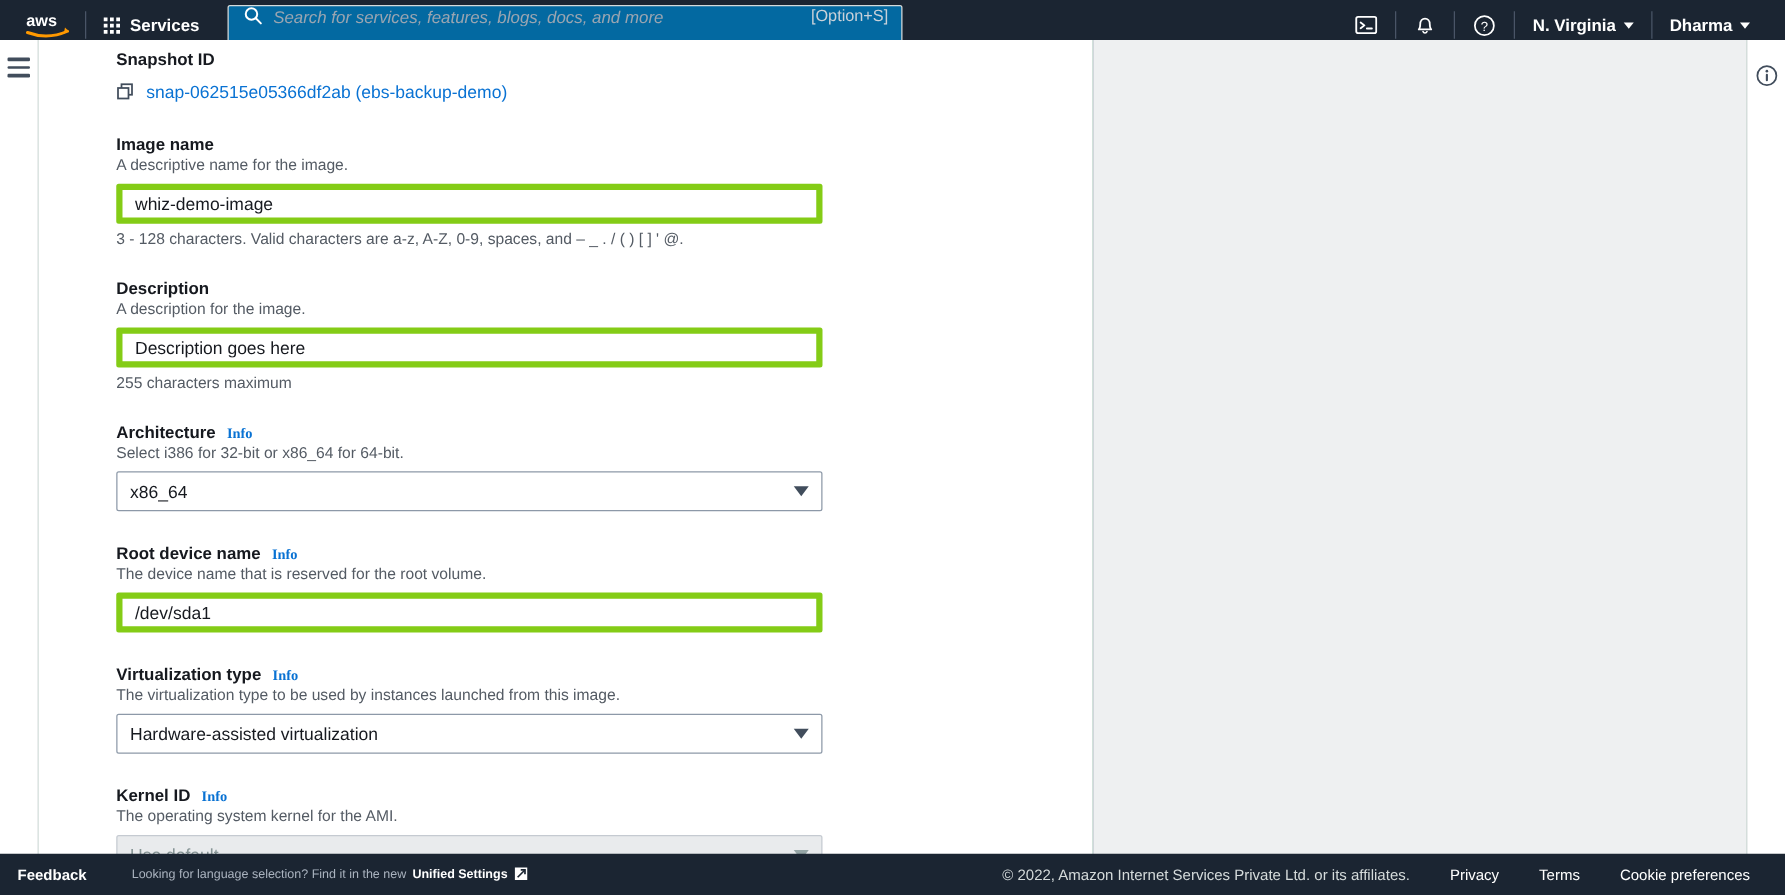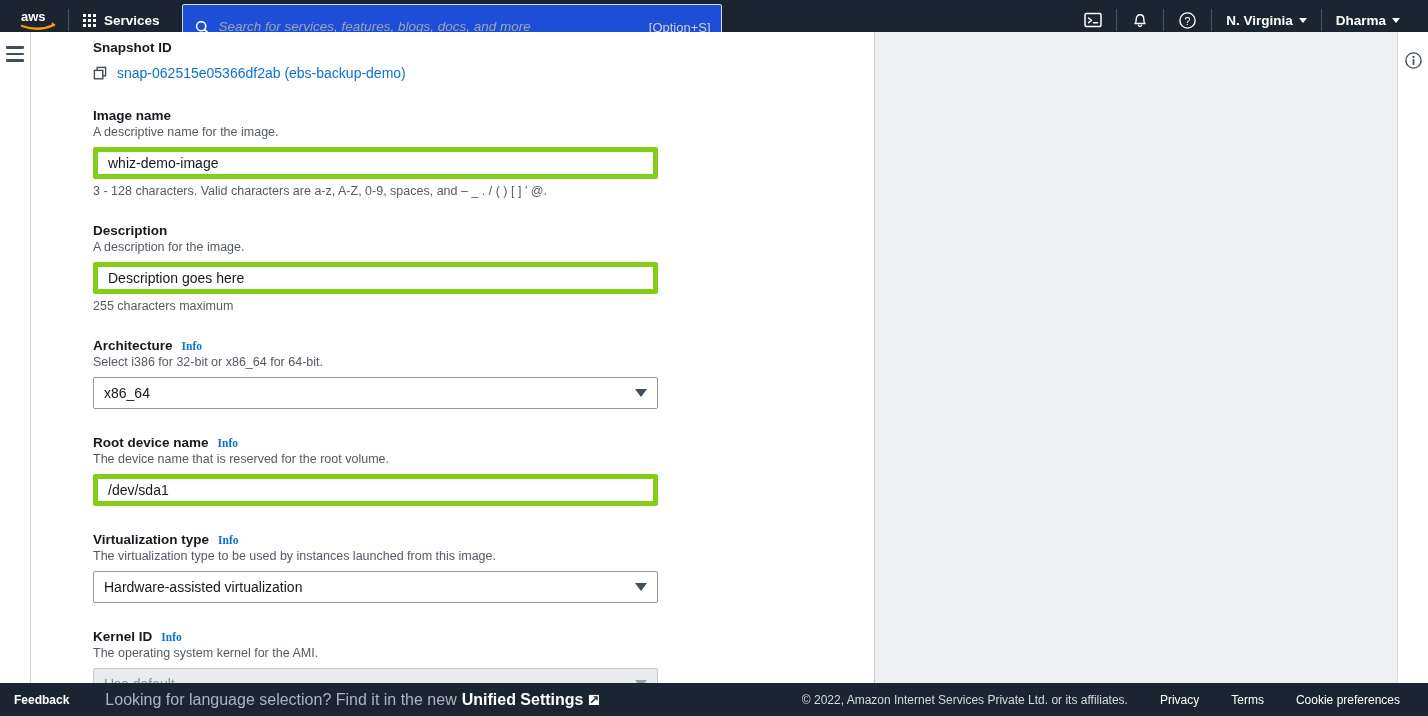--- a/index.html
+++ b/index.html
@@ -37,24 +37,24 @@
     display: grid; grid-template-columns: repeat(3, 3px);
     grid-template-rows: repeat(3, 3px); gap: 2px;
   }
   .grid-icon i { background: #ffffff; display: block; width: 3px; height: 3px; }
   .services-label { font-size: 13.5px; font-weight: bold; color: #ffffff; }
 
   .searchbar {
     position: relative;
     margin-left: 12px;
     width: 540px; height: 32px;
-    background: #1d4ed8;
+    background: #0369a1;
     border: 1px solid #d5dbdb;
     border-radius: 2px;
-    display: flex; align-items: flex-end;
+    display: flex; align-items: flex-start;
     padding: 0 10px;
   }
   .search-icon-wrap { width: 20px; display:flex; align-items:center; justify-content:center; }
   .search-input {
     flex: 1;
     background: transparent; border: none; outline: none;
     color: #ffffff; font-size: 13.5px; font-style: italic;
     font-family: "Liberation Sans", sans-serif;
     padding-left: 6px;
   }
@@ -189,21 +189,21 @@
     width: 1428px; height: 33px;
     background: #1b2532;
     display: flex; align-items: center;
     color: #ffffff; font-size: 12px;
   }
   .footer-left { display: flex; align-items: center; }
   .fb-link {
     margin-left: 14px; font-size: 12px; color: #ffffff; font-weight: bold; cursor: pointer;
   }
   .lang-note {
-    margin-left: 36px; font-size: 16px; color: #aab3bf;
+    margin-left: 36px; font-size: 10px; color: #aab3bf;
     display: flex; align-items: center; gap: 5px;
   }
   .lang-note b { color: #ffffff; }
   .footer-right {
     margin-left: auto; display: flex; align-items: center; padding-right: 28px;
   }
   .copyright { font-size: 12px; color: #d5dbdb; }
   .f-link {
     margin-left: 32px; font-size: 12px; color: #ffffff; cursor: pointer;
   }

